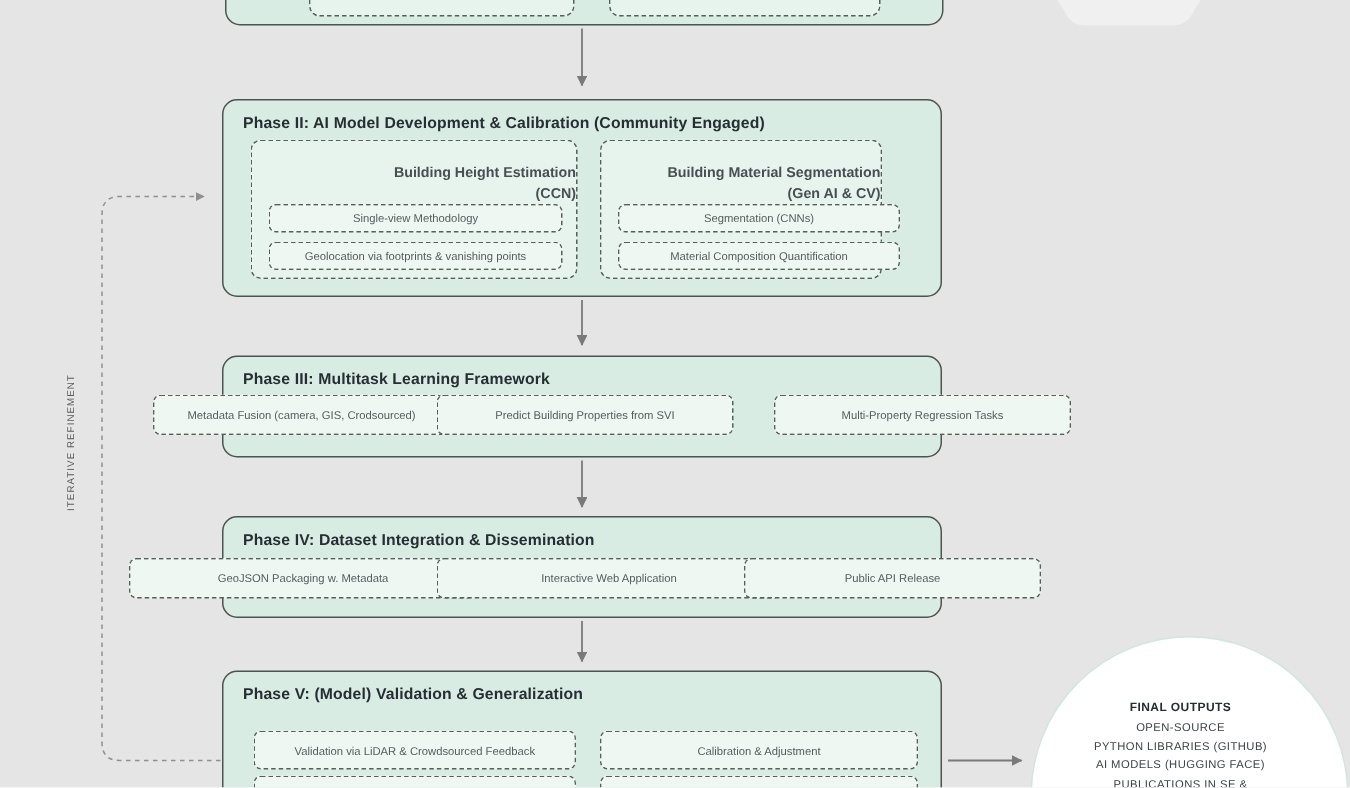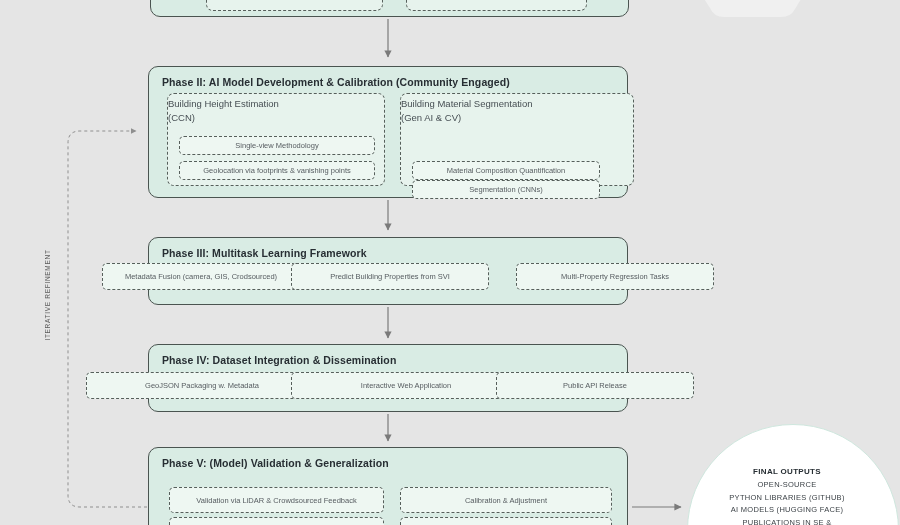--- a/index.html
+++ b/index.html
@@ -14,22 +14,22 @@
   }
   .phase-title{
     font-weight:bold;font-size:10.5px;color:#272e33;
     padding:9px 13px 0 13px;letter-spacing:.1px;
   }
   .col-box{
     position:absolute;background:#e7f3ed;border:1px dashed #565f5b;
     border-radius:7px;box-sizing:border-box;
   }
   .col-title{
-    text-align:left;font-size:9.5px;color:#474f54;
-    padding-top:3px;line-height:14px;
+    text-align:right;font-size:9.5px;color:#474f54;
+    padding-top:15px;line-height:14px;font-weight:bold;
   }
   .item-box{
     position:absolute;background:#eef7f2;border:1px dashed #565f5b;
     border-radius:5px;box-sizing:border-box;
     display:flex;align-items:center;justify-content:center;
     font-size:7.5px;color:#565c60;text-align:center;line-height:9px;
     padding:0 4px;
   }
   .empty-dashed{
     position:absolute;background:#e7f3ed;border:1px dashed #565f5b;
@@ -72,26 +72,26 @@
     <div class="phase-title">Phase II: AI Model Development &amp; Calibration (Community Engaged)</div>
   </div>
   <div class="col-box" style="left:167px;top:93px;width:218px;height:93px;">
     <div class="col-title">
       <span>Building Height Estimation</span><br>
       <span>(CCN)</span>
     </div>
     <div class="item-box" style="left:11px;top:42px;width:196px;height:19px;">Single-view Methodology</div>
     <div class="item-box" style="left:11px;top:67px;width:196px;height:19px;">Geolocation via footprints &amp; vanishing points</div>
   </div>
-  <div class="col-box" style="left:400px;top:93px;width:234px;height:93px;">
+  <div class="col-box" style="left:400px;top:93px;width:188px;height:93px;">
     <div class="col-title">
       <span>Building Material Segmentation</span><br>
       <span>(Gen AI &amp; CV)</span>
     </div>
-    <div class="item-box" style="left:11px;top:42px;width:188px;height:19px;margin-top:44px;">Segmentation (CNNs)</div>
+    <div class="item-box" style="left:11px;top:42px;width:188px;height:19px;">Segmentation (CNNs)</div>
     <div class="item-box" style="left:11px;top:67px;width:188px;height:19px;">Material Composition Quantification</div>
   </div>
 
   <div class="phase-box" style="left:148px;top:237px;width:480px;height:68px;">
     <div class="phase-title">Phase III: Multitask Learning Framework</div>
   </div>
   <div class="item-box" style="left:86px;top:263px;width:198px;height:27px;margin-left:16px;">Metadata Fusion (camera, GIS, Crodsourced)</div>
   <div class="item-box" style="left:291px;top:263px;width:198px;height:27px;">Predict Building Properties from SVI</div>
   <div class="item-box" style="left:516px;top:263px;width:198px;height:27px;">Multi-Property Regression Tasks</div>
 

